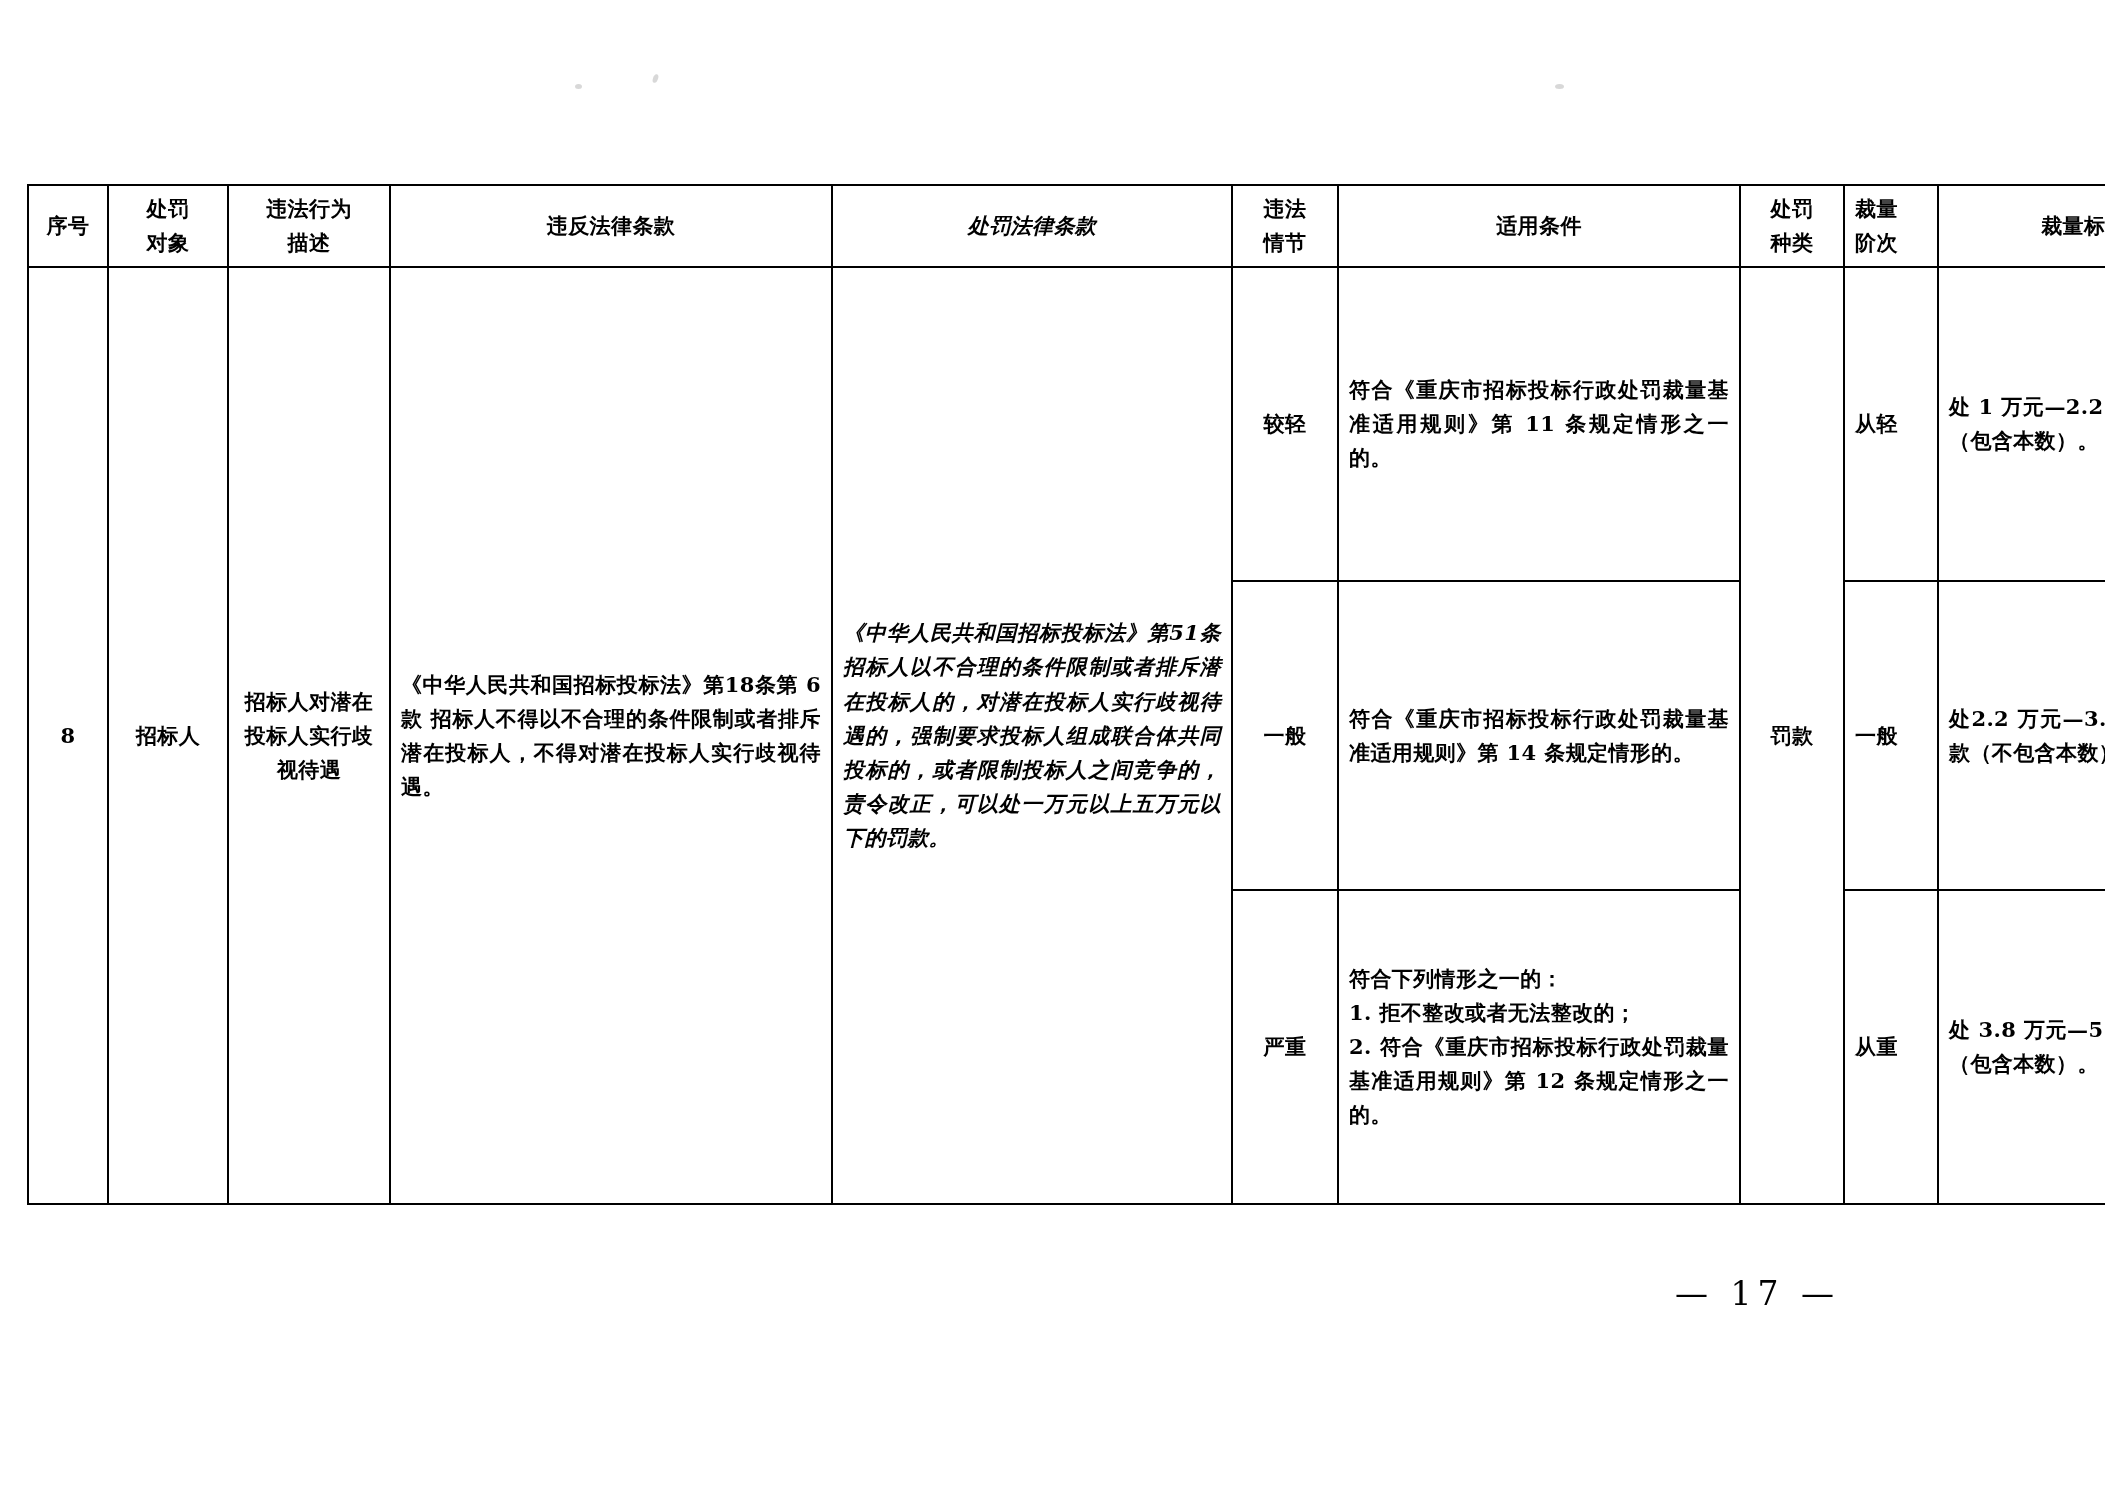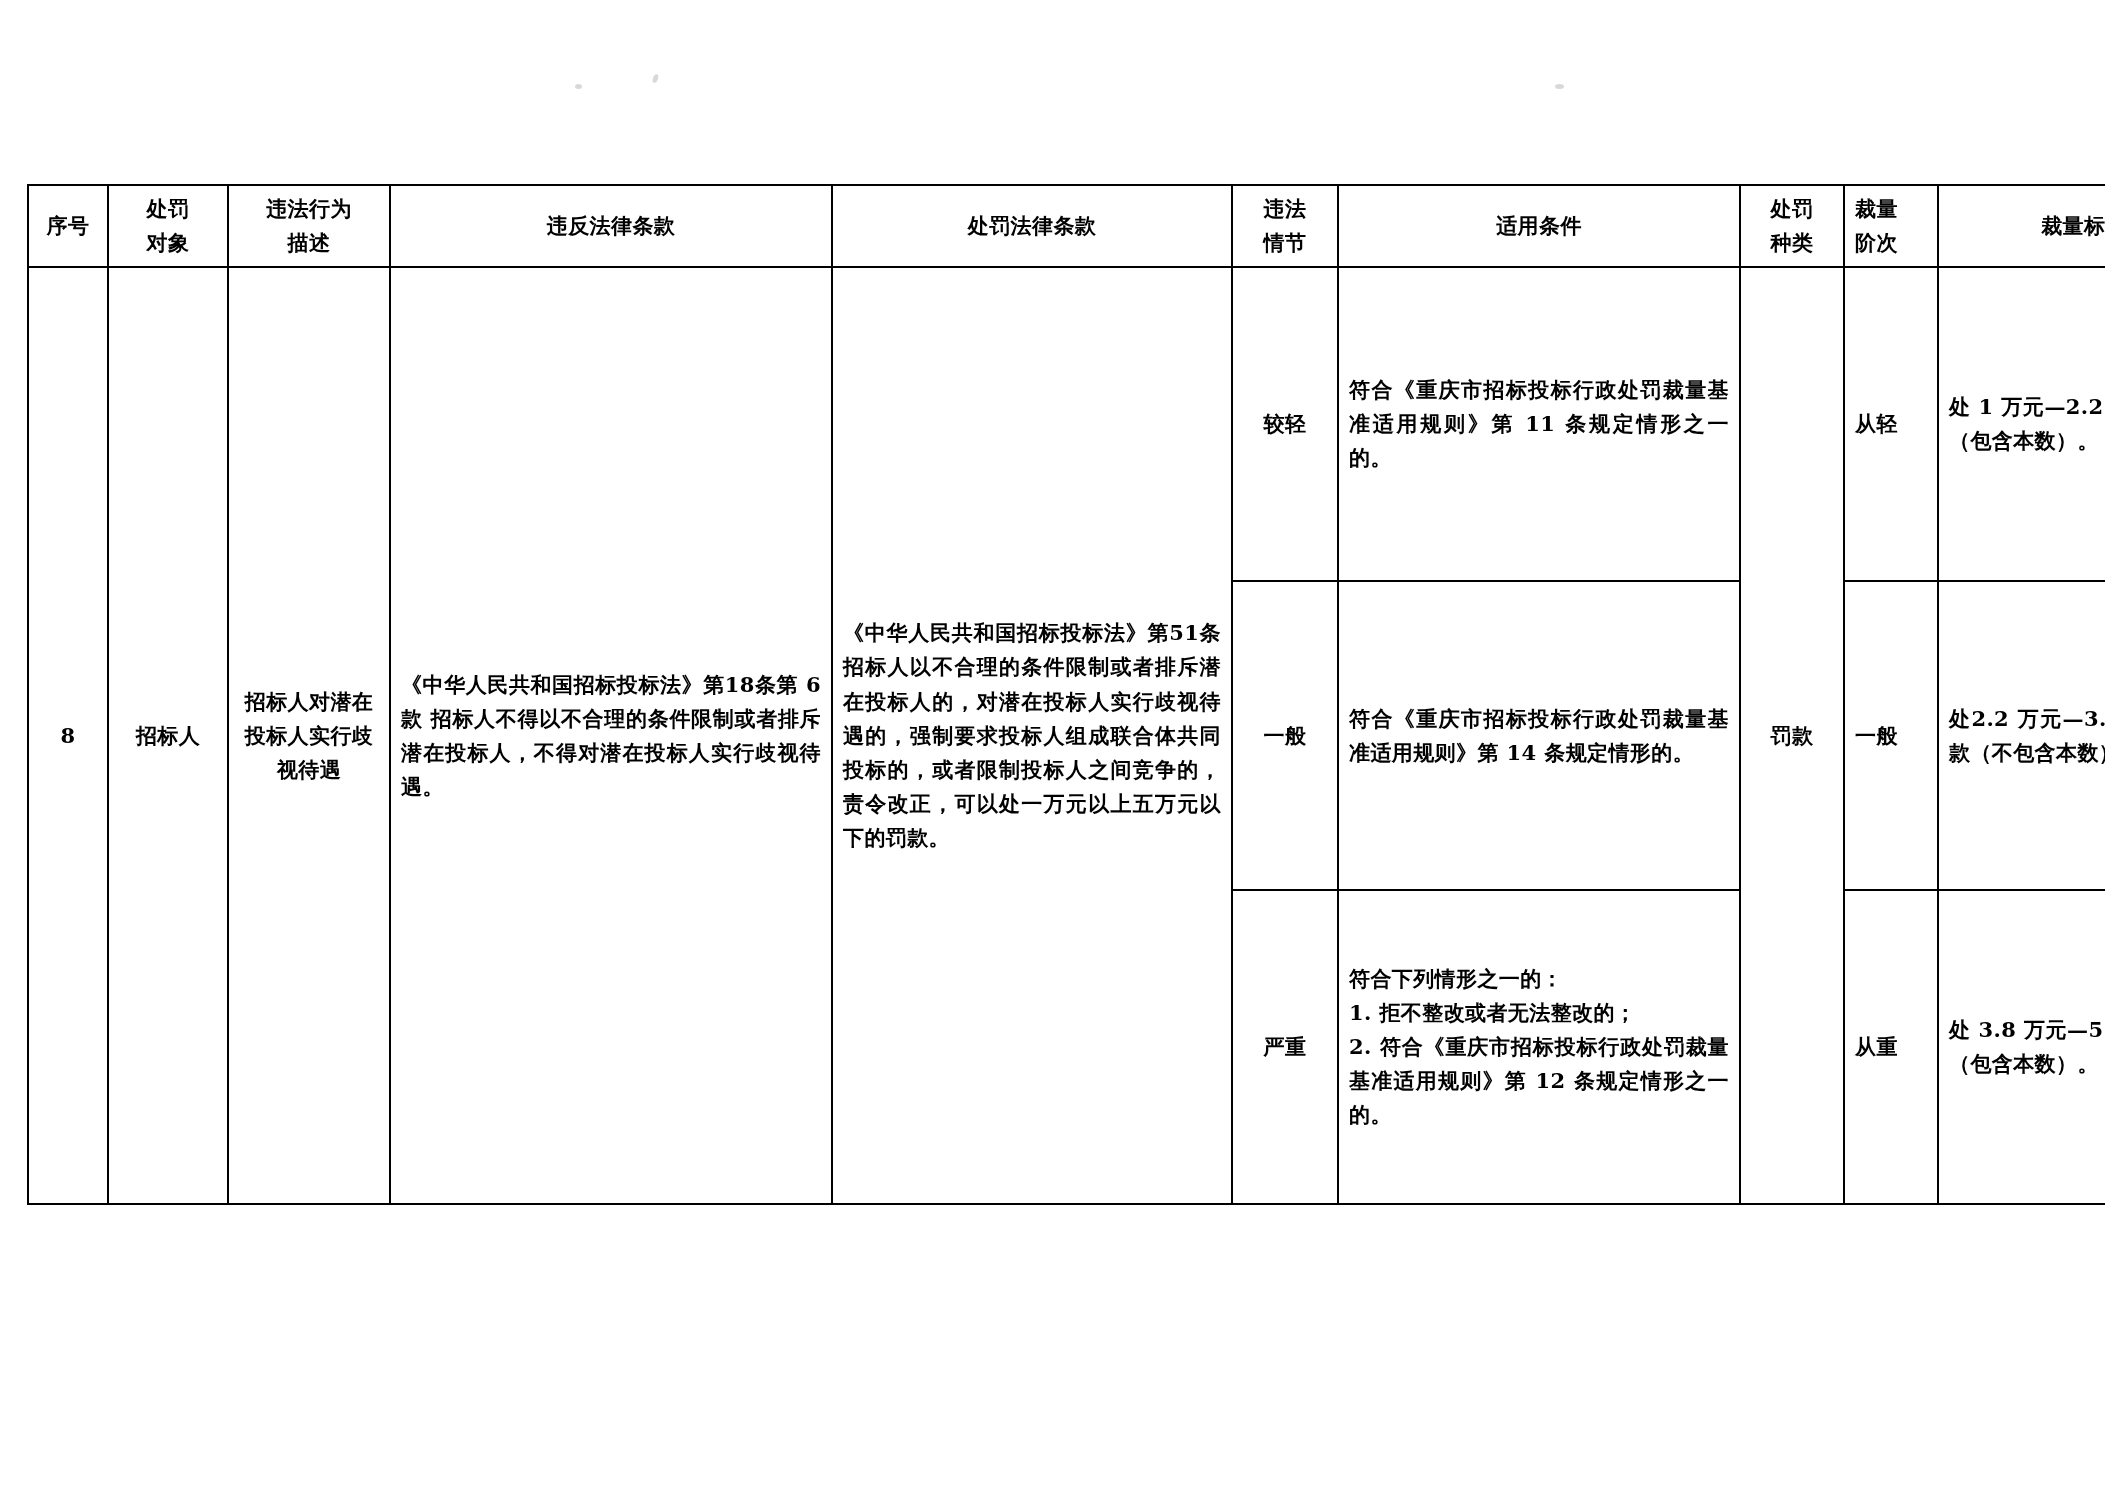--- a/index.html
+++ b/index.html
@@ -51,21 +51,21 @@
   thead td {
     text-align: center;
     padding: 12px 6px;
     font-size: 22px;
     line-height: 1.3;
   }
   .c-num     { width: 58px;  text-align: center; }
   .c-object  { width: 98px;  text-align: center; }
   .c-desc    { width: 140px; text-align: center; }
   .c-violate { width: 420px; }
-  .c-punish  { width: 378px; }
+  .c-punish  { width: 378px; font-style: italic; }
   .c-degree  { width: 84px;  text-align: center; }
   .c-cond    { width: 380px; }
   .c-kind    { width: 82px;  text-align: center; }
   .c-level   { width: 72px;  text-align: left; }
   .c-std     { width: 270px; }
 
   td.body-text {
     text-align: justify;
     text-justify: inter-ideograph;
   }
@@ -153,14 +153,15 @@
         <td class="c-degree tall-severe">严重</td>
         <td class="c-cond body-text" style="white-space: pre-line;">符合下列情形之一的：
 1. 拒不整改或者无法整改的；
 2. 符合《重庆市招标投标行政处罚裁量基准适用规则》第 12 条规定情形之一的。</td>
         <td class="c-level">从重</td>
         <td class="c-std body-text">处 3.8 万元—5 万元的罚款（包含本数）。</td>
       </tr>
     </tbody>
   </table>
 
+  <div class="page-number">— 17 —</div>
 
 </div>
 
 </body></html>

